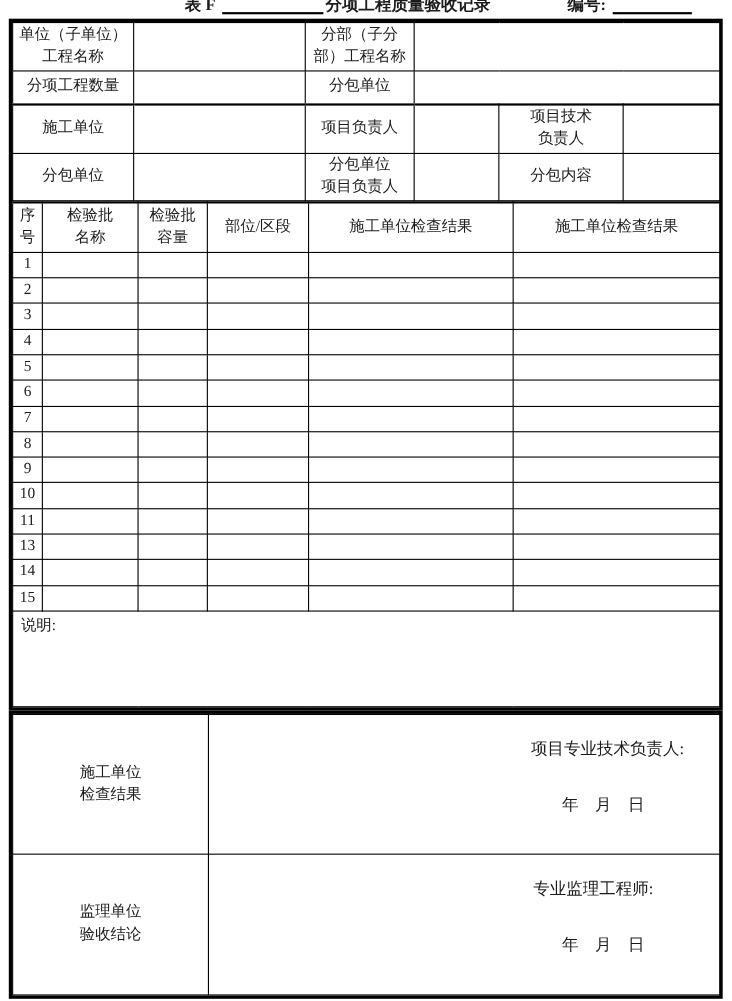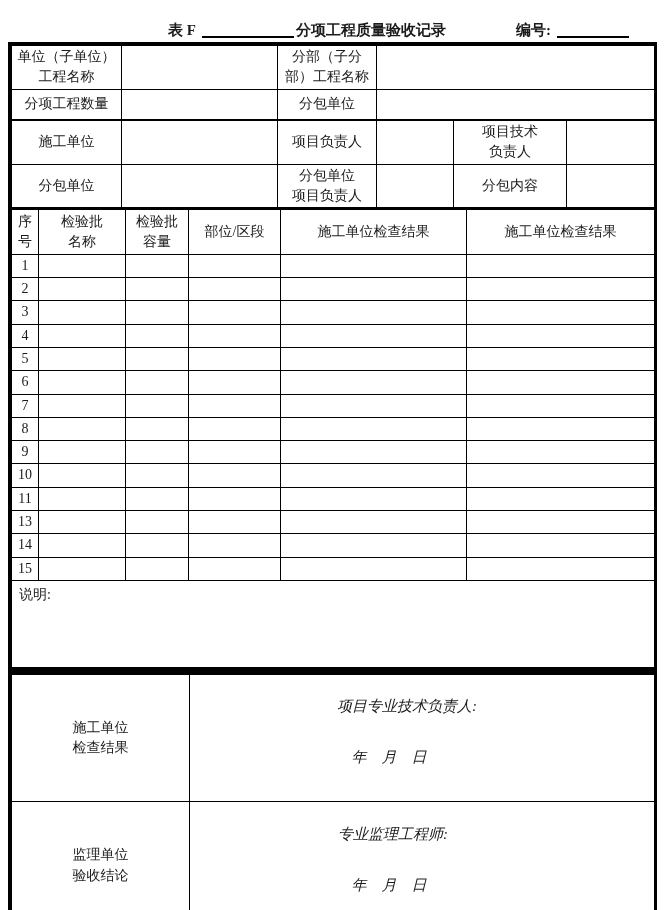--- a/index.html
+++ b/index.html
@@ -6,21 +6,21 @@
   body {
     width:665px; height:910px;
     background:#ffffff;
     color:#1b1b1b;
     font-family:"Liberation Serif","DejaVu Serif",serif;
   }
   .page { width:649px; margin-left:8px; }
 
   
   .title-row {
-    height:42px; box-sizing:border-box;
+    height:17px; box-sizing:border-box;
     display:flex; align-items:flex-end;
     padding-bottom:4px;
     font-weight:bold; font-size:15px; line-height:1.1;
     white-space:nowrap;
   }
   .t-prefix { margin-left:160px; }
   .blank { border-bottom:2px solid #000; height:15px; display:inline-block; }
   .blank-1 { width:92px; margin-left:6px; }
   .t-main { margin-left:2px;text-align:center; }
   .t-no { margin-left:70px; }
@@ -52,21 +52,21 @@
   .check-table .num { font-size:14px; }
   .notes-cell {
     height:87px; text-align:left; vertical-align:top;
     padding:4px 7px;
   }
 
   
   .sig-row-1 td { height:108px; }
   .sig-row-2 td { height:111px; }
   .sig-lbl { font-size:14px; }
-  .sig-val { vertical-align:bottom; padding-bottom:12px;font-style:italic; }
+  .sig-val { vertical-align:bottom; text-align:right; padding-bottom:12px; }
   .sig-val .signer { font-size:15px; }
   .sig-val .date   { font-size:15px; margin-top:9px; padding-right:66px; }
   .sig-contractor .signer { padding-right:30px; }
   .sig-supervisor .signer { padding-right:58px; }
 </style>
 </head>
 <body>
 
 <div class="page">
 

